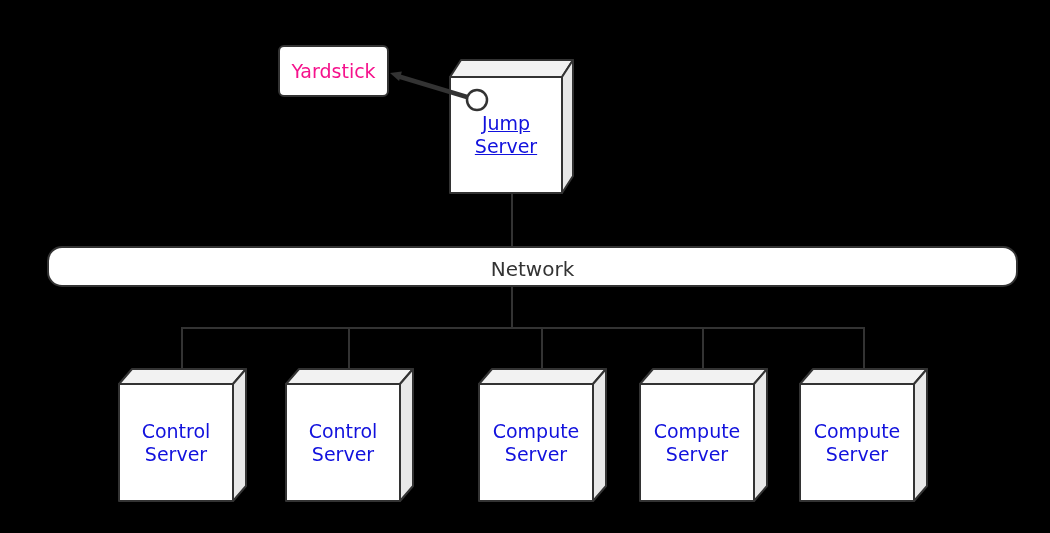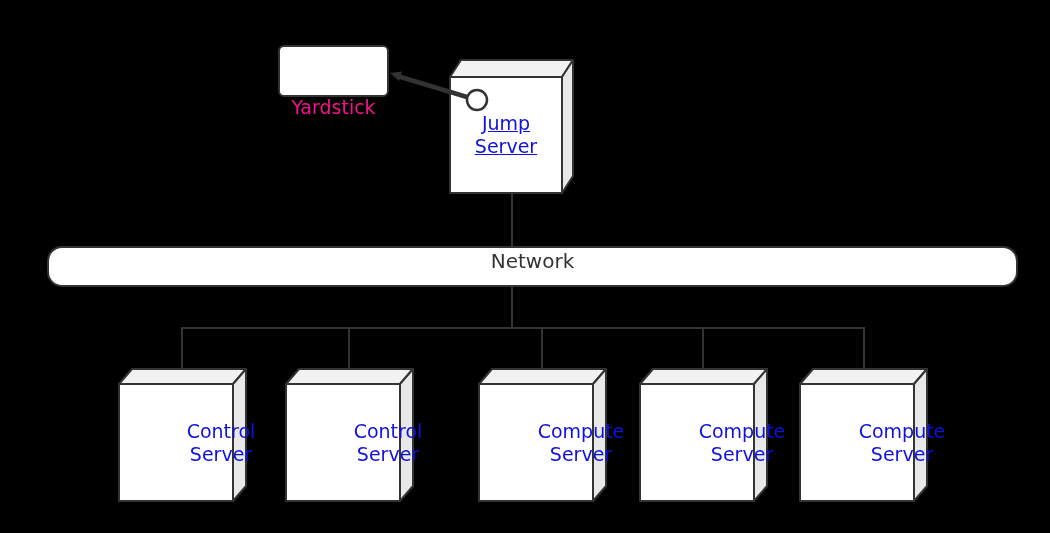--- a/index.html
+++ b/index.html
@@ -20,24 +20,24 @@
     text-align: center;
     white-space: pre-line;
     font-size: 19px;
     line-height: 23px;
     pointer-events: none;
   }
   .label-blue   { color: #1111dd; }
   .label-pink   { color: #f5128c; }
   .label-dark   { color: #333333; font-size: 20px; }
   
-  #lbl-yardstick { left: 279px; top: 46px;  width: 109px; height: 50px; margin-top: 36px; }
+  #lbl-yardstick { left: 279px; top: 46px;  width: 109px; height: 50px; }
   #lbl-jump      { left: 450px; top: 77px;  width: 112px; height: 116px; text-decoration: underline; }
-  #lbl-network   { left: 48px;  top: 239px; width: 969px; height: 45px; }
-  .srv-label     { top: 384px; width: 114px; height: 117px; padding-left: 45px; }
+  #lbl-network   { left: 48px;  top: 247px; width: 969px; height: 45px; }
+  .srv-label     { top: 384px; width: 114px; height: 117px; }
   #lbl-srv0 { left: 119px; }
   #lbl-srv1 { left: 286px; }
   #lbl-srv2 { left: 479px; }
   #lbl-srv3 { left: 640px; }
   #lbl-srv4 { left: 800px; }
 </style>
 </head>
 <body>
 
 <div class="stage">

